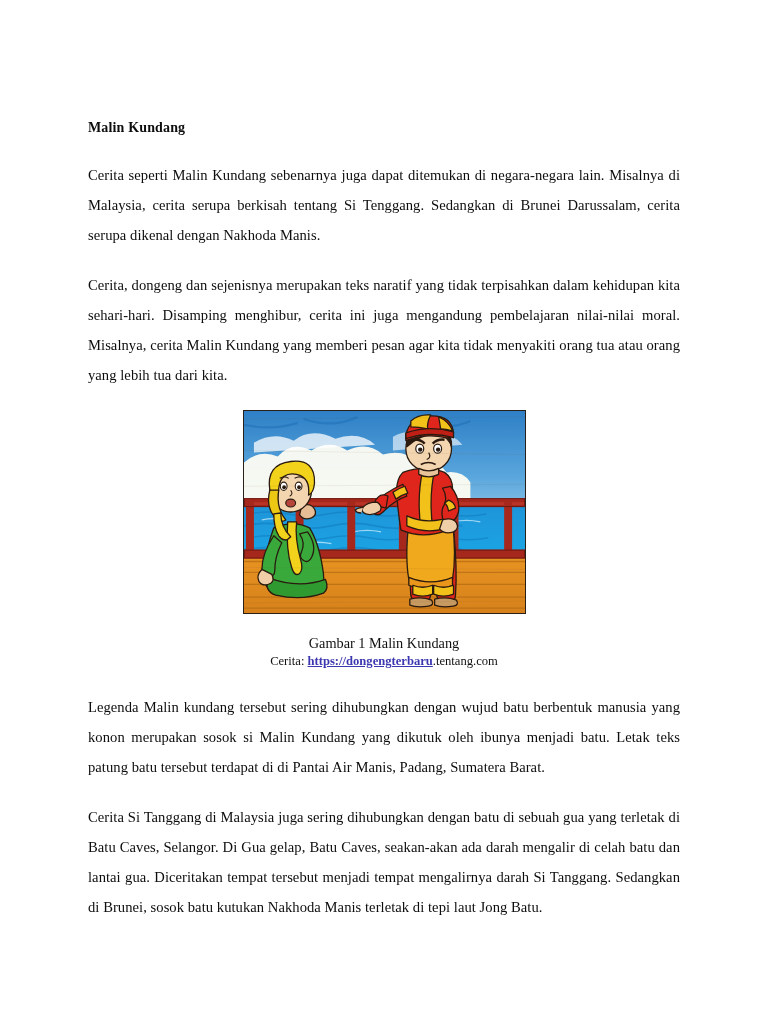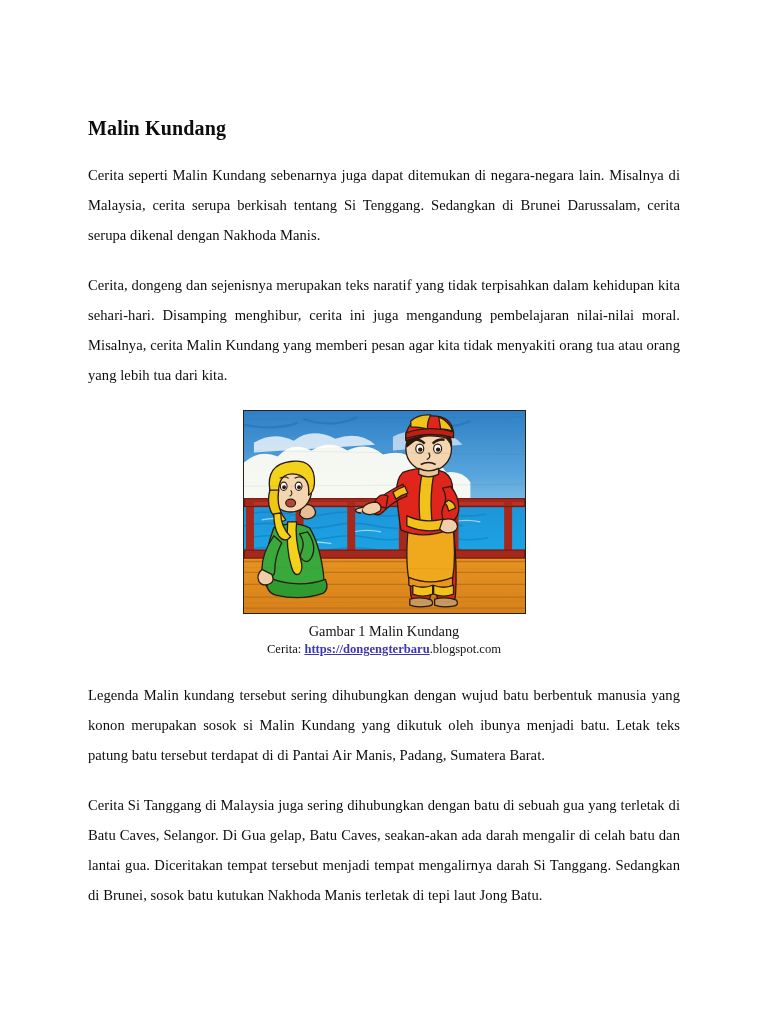--- a/index.html
+++ b/index.html
@@ -22,21 +22,21 @@
     background: #ffffff;
     box-sizing: border-box;
   }
   .content {
     position: absolute;
     left: 88px;
     top: 118px;
     width: 592px;
   }
   .doc-title {
-    font-size: 20px;
+    font-size: 14px;
     font-weight: bold;
     letter-spacing: 0.15px;
     margin: 0 0 22px 0;
     line-height: 20px;
   }
   p.body-text {
     font-size: 14.6px;
     line-height: 30px;
     text-align: justify;
     text-justify: inter-word;
@@ -62,21 +62,21 @@
   }
   .illus {
     position: absolute;
     inset: 0;
     width: 100%;
     height: 100%;
   }
   .fig-caption {
     font-size: 14.3px;
     line-height: 19px;
-    margin-top: 4px;
+    margin-top: 16px;
     color: #111111;
     text-align: center;
   }
   .fig-source {
     font-size: 12.6px;
     line-height: 17px;
     text-align: center;
     color: #111111;
   }
   .fig-source a {
@@ -262,21 +262,21 @@
             <line x1="0" y1="158" x2="283" y2="160"></line>
             <line x1="0" y1="194" x2="283" y2="192"></line>
           </g>
         </svg>
       </div>
 
       <div class="fig-caption">Gambar 1 Malin Kundang</div>
 
       <div class="fig-source">
         <span>Cerita:</span>
-        <a href="#">https://dongengterbaru</a><span class="src-tail">.blogspot.com</span>
+        <a href="#">https://dongengterbaru</a><span class="src-tail">.tentang.com</span>
       </div>
 
     </div>
 
     <p class="body-text">Legenda Malin kundang tersebut sering dihubungkan dengan wujud batu berbentuk manusia yang konon merupakan sosok si Malin Kundang yang dikutuk oleh ibunya menjadi batu. Letak teks patung batu tersebut terdapat di di Pantai Air Manis, Padang, Sumatera Barat.</p>
 
     <p class="body-text last">Cerita Si Tanggang di Malaysia juga sering dihubungkan dengan batu di sebuah gua yang terletak di Batu Caves, Selangor. Di Gua gelap, Batu Caves, seakan-akan ada darah mengalir di celah batu dan lantai gua. Diceritakan tempat tersebut menjadi tempat mengalirnya darah Si Tanggang. Sedangkan di Brunei, sosok batu kutukan Nakhoda Manis terletak di tepi laut Jong Batu.</p>
 
   </div>
 </div>

